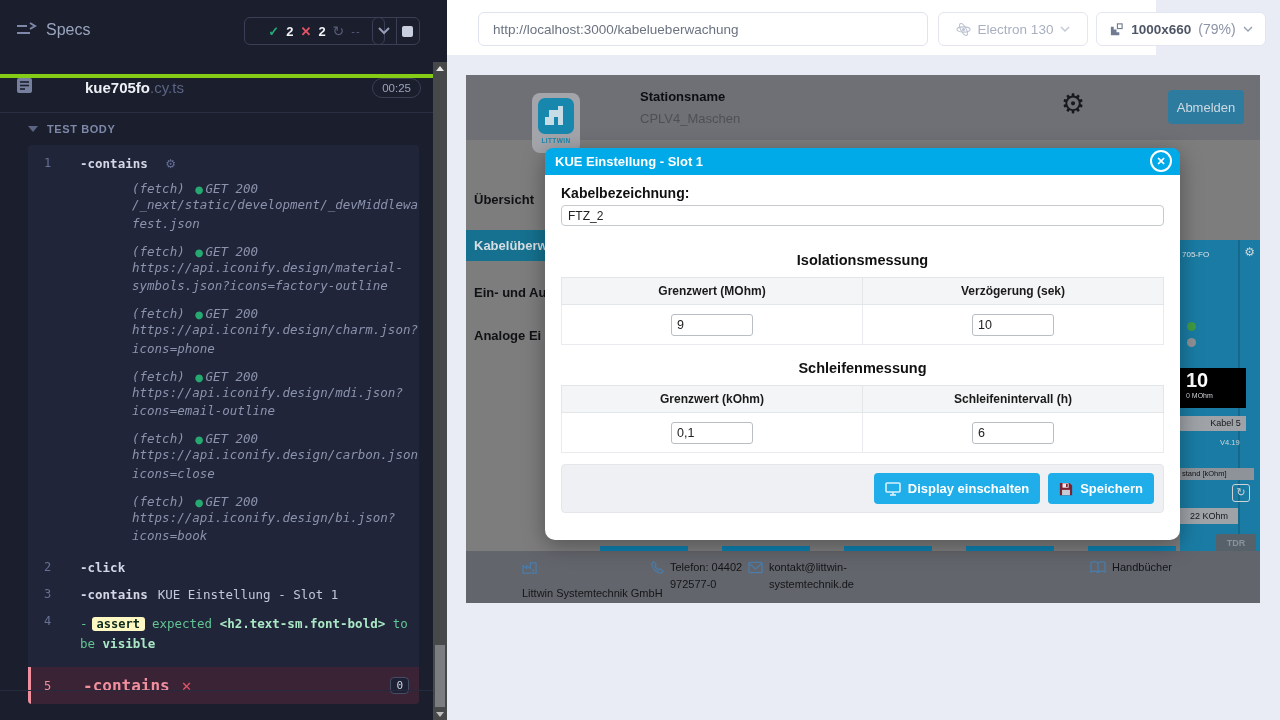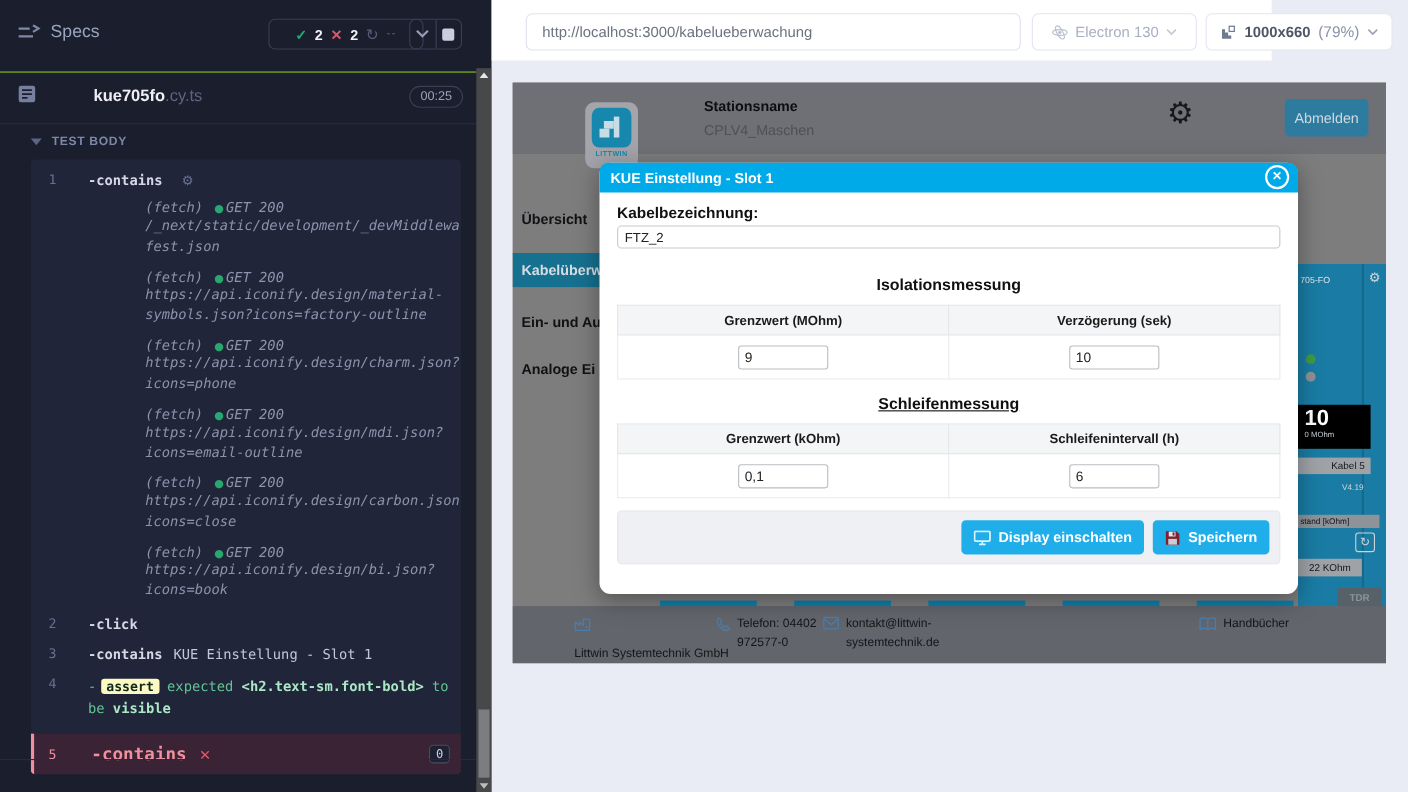--- a/index.html
+++ b/index.html
@@ -1,20 +1,20 @@
 <!DOCTYPE html>
 <html><head>
 <meta charset="utf-8">
 <style>
   * { margin:0; padding:0; box-sizing:border-box; }
   html,body { width:1280px; height:720px; overflow:hidden; font-family:"Liberation Sans", sans-serif; background:#e9ecf4; }
 
   
   .reporter { position:absolute; left:0; top:0; width:447px; height:720px; background:#1b1e2c; color:#c9cdde; }
-  .rep-header { position:absolute; left:0; top:0; width:433px; height:66px; border-bottom:1px solid #84cc16; }
+  .rep-header { position:absolute; left:0; top:0; width:433px; height:78px; border-bottom:4px solid #84cc16; }
   .menu-icon { position:absolute; left:16px; top:22px; }
   .specs-title { position:absolute; left:46px; top:21px; font-size:16px; color:#9aa5bf; }
   .stats-box { position:absolute; left:244px; top:17px; width:141px; height:28px; border:1px solid #3a3f55; border-radius:6px; display:flex; align-items:center; justify-content:center; gap:7px; }
   .stat-num { color:#f2f4f9; font-weight:bold; font-size:13px; }
   .icon-check { color:#26a971; font-size:13px; font-weight:bold; }
   .icon-cross { color:#e45464; font-size:13px; font-weight:bold; }
   .icon-refresh { color:#565d79; font-size:14px; }
   .stat-pending { color:#565d79; font-size:11px; letter-spacing:1px; }
   .ctl-box { position:absolute; left:372px; top:17px; width:48px; height:28px; border:1px solid #3a3f55; border-radius:6px; display:flex; align-items:center; }
   .ctl-half { flex:1; display:flex; align-items:center; justify-content:center; height:100%; cursor:pointer; }
@@ -114,21 +114,21 @@
   .foot-text { font-size:11px; color:#141518; line-height:1.55; }
 
   
   .modal { position:absolute; left:98px; top:148px; width:635px; height:392px; background:#fff; border-radius:10px; box-shadow:0 5px 22px rgba(0,0,0,.35); z-index:50; }
   .modal-header { height:27px; background:#00a9e8; border-radius:8px 8px 0 0; color:#fff; font-size:13px; font-weight:bold; line-height:27px; padding-left:10px; position:relative; }
   .modal-close { position:absolute; right:8px; top:2px; width:22px; height:22px; border:2px solid #fff; border-radius:50%; background:transparent; color:#fff; font-size:11px; font-weight:bold; line-height:18px; text-align:center; cursor:pointer; }
   .modal-body { padding:8px 16px 0 16px; }
   .field-label { font-size:14px; font-weight:bold; color:#111; margin-top:2px; }
   .field-input { width:100%; height:21px; margin-top:4px; border:1px solid #c6cacd; border-radius:4px; font-size:12px; padding:0 6px; color:#222; font-family:"Liberation Sans", sans-serif; }
   .section-title { text-align:center; font-size:14.5px; font-weight:bold; color:#111; margin:26px 0 9px 0; }
-  .section-title.second { margin-top:15px;text-decoration:underline; }
+  .section-title.second { margin-top:15px; }
   .mtable { width:100%; border-collapse:collapse; border:1px solid #e3e6e9; }
   .mtable th { background:#f4f5f6; height:27px; font-size:12px; font-weight:bold; color:#1a1a1a; border:1px solid #e3e6e9; text-align:center; }
   .mtable td { height:40px; border:1px solid #e9ebee; text-align:center; background:#fff; }
   .cell-input { width:82px; height:22px; border:1px solid #b9bec4; border-radius:3px; font-size:12.5px; padding:0 5px; color:#222; font-family:"Liberation Sans", sans-serif; }
   .modal-footer { margin:11px 16px 0 16px; height:49px; background:#eef0f3; border:1px solid #e4e6ea; border-radius:4px; display:flex; align-items:center; justify-content:flex-end; gap:8px; padding-right:9px; }
   .m-btn { height:31px; background:#1faeea; border:none; border-radius:4px; color:#fff; font-size:13px; font-weight:bold; display:flex; align-items:center; gap:7px; padding:0 11px; cursor:pointer; font-family:"Liberation Sans", sans-serif; }
 </style>
 </head>
 <body>
 

